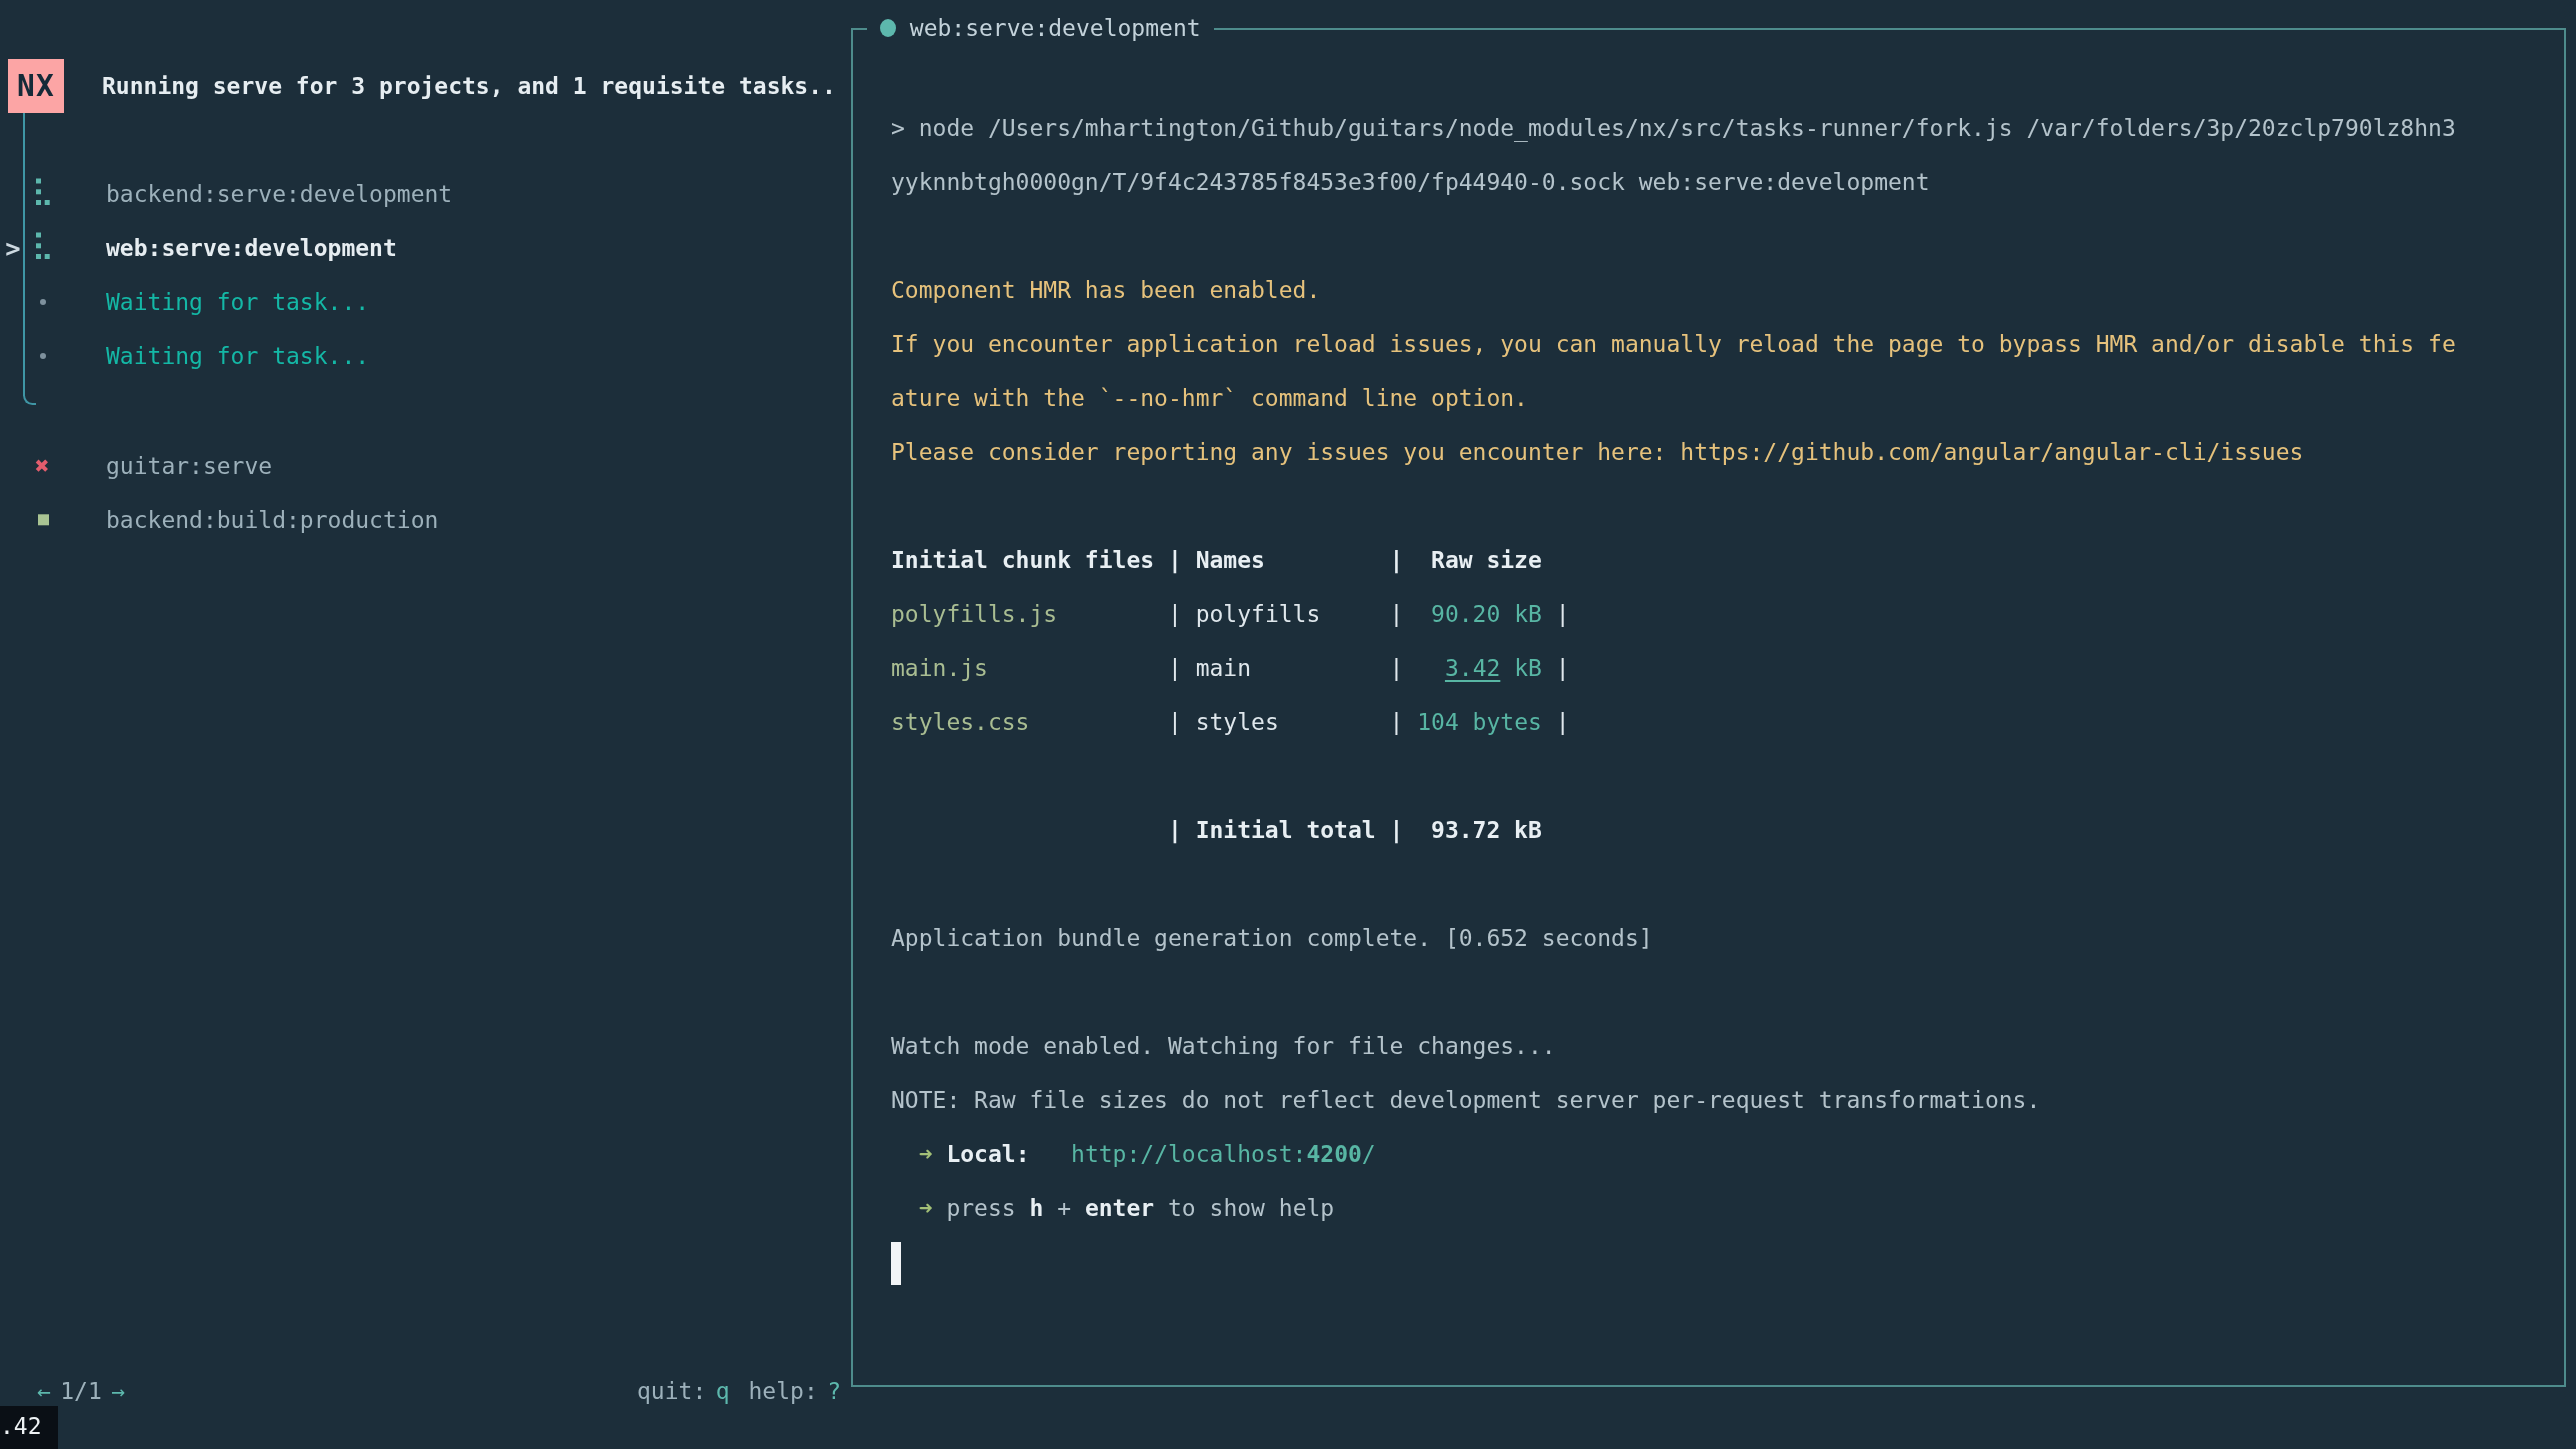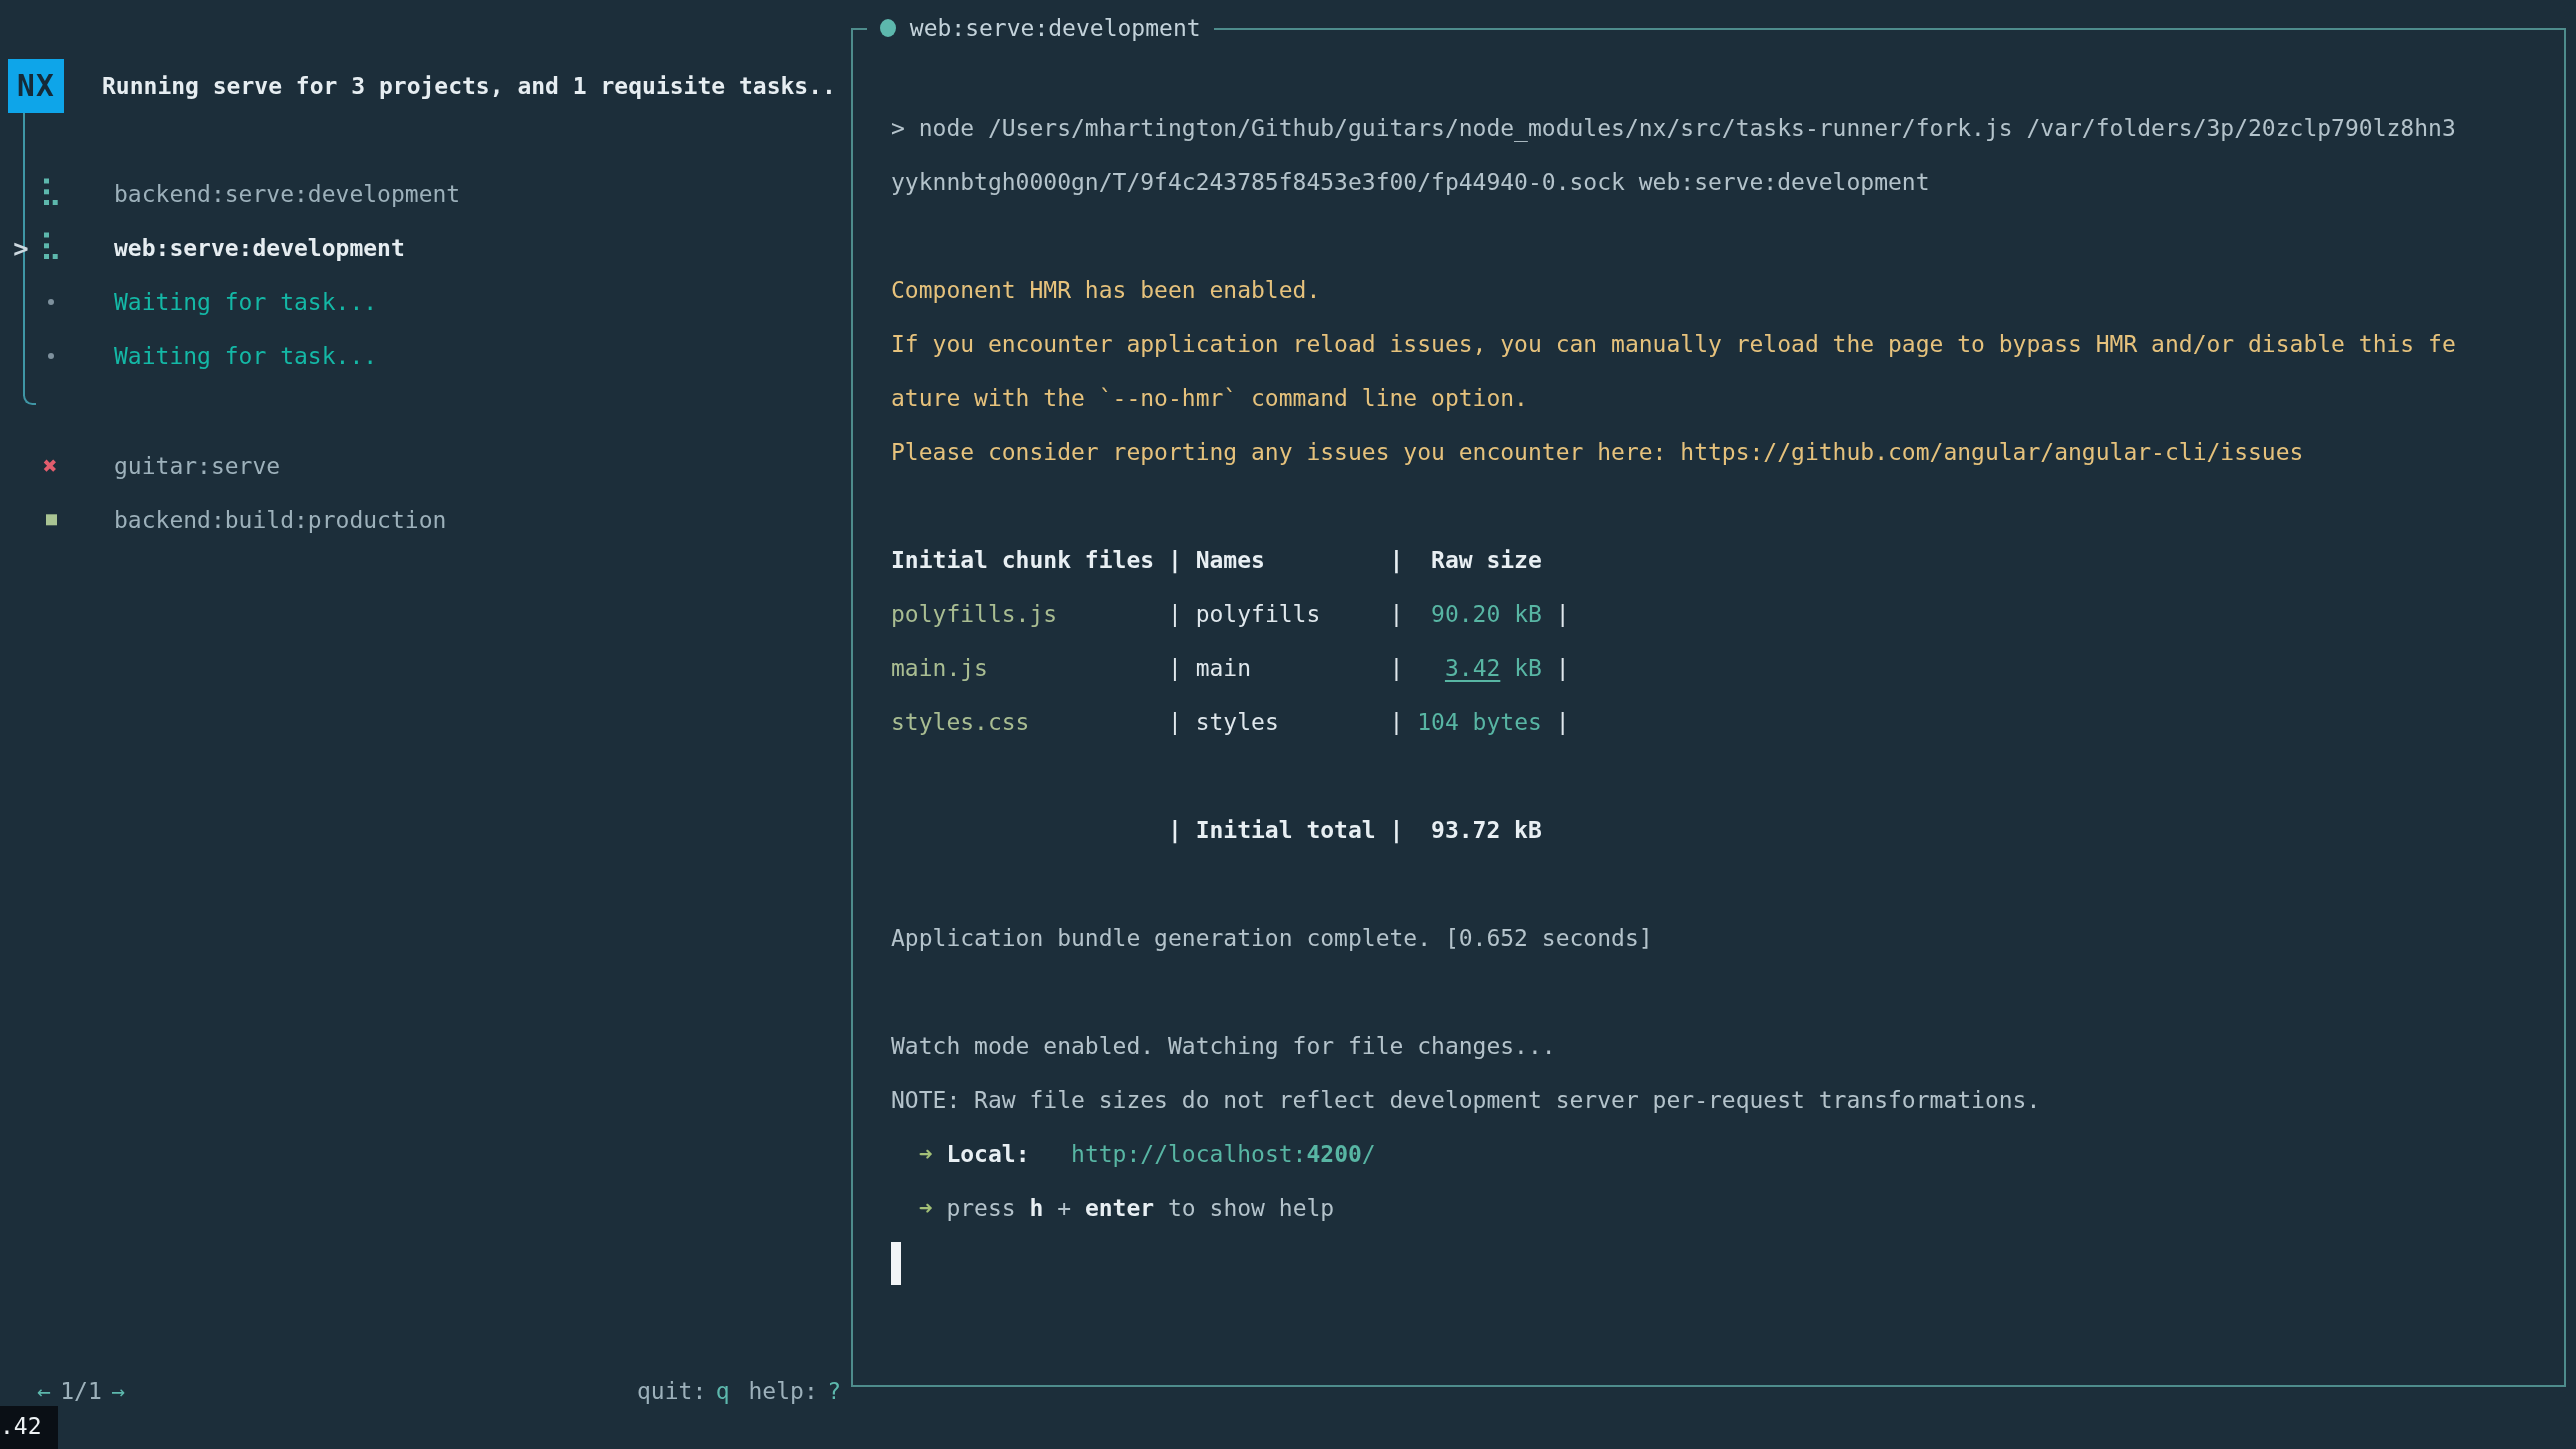--- a/index.html
+++ b/index.html
@@ -5,33 +5,33 @@
   html,body{margin:0;padding:0;background:#15232e;}
   .screen{
     position:relative;width:2576px;height:1449px;overflow:hidden;
     background:#1c2e3a;
     font-family:"DejaVu Sans Mono","Liberation Mono",monospace;
     font-size:23px;color:#b4c3cb;
   }
   
   .nx-badge{
     position:absolute;left:8px;top:59px;width:56px;height:54px;
-    background:#0ea5e9;color:#152a38;font-weight:bold;font-size:29.5px;
+    background:#fca5a5;color:#152a38;font-weight:bold;font-size:29.5px;
     text-align:center;line-height:54px;letter-spacing:1.3px;
   }
   .sidebar-title{
     position:absolute;left:102px;top:59px;height:54px;line-height:54px;
     color:#e6edf1;font-weight:bold;white-space:pre;
   }
   .rail{
     position:absolute;left:23px;top:113px;width:10.7px;height:290px;
     border-left:2px solid #3f96a5;border-bottom:2px solid #3f96a5;
     border-bottom-left-radius:9.4px;
   }
-  .task-group{position:absolute;left:12px;width:845px;}
+  .task-group{position:absolute;left:4px;width:845px;}
   .side-row{position:relative;height:54px;}
   .side-row .label{position:absolute;left:102px;top:50%;transform:translateY(-50%);white-space:pre;}
   .side-row.running .label{color:#9db1bb;}
   .side-row.selected .label{color:#e6edf1;font-weight:bold;}
   .side-row.waiting .label{color:#14b8a6;}
   .side-row.failed .label,.side-row.success .label{color:#9db1bb;}
   .sel-arrow{
     position:absolute;left:1.3px;top:50%;transform:translateY(-50%);
     color:#cdd9e0;font-weight:bold;font-size:25.5px;
   }

